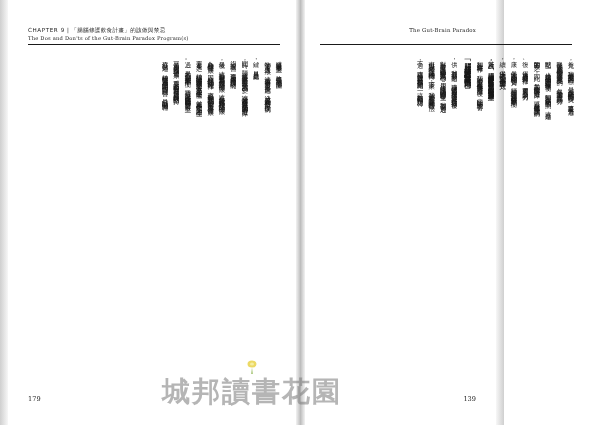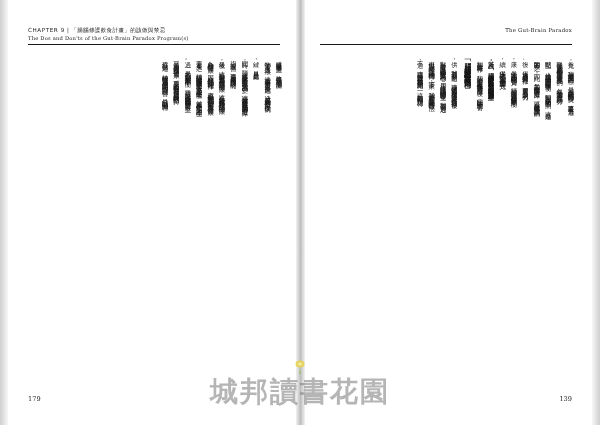--- a/index.html
+++ b/index.html
@@ -8,21 +8,21 @@
     background: #ffffff;
   }
   body {
     width: 600px;
     height: 425px;
     overflow: hidden;
     font-family: "DejaVu Sans", sans-serif;
   }
   #page {
     position: relative;
-    width: 600px;
+    width: 504px;
     height: 425px;
     background: #ffffff;
     box-sizing: border-box;
   }
   
   .page-edge-left, .page-edge-right {
     position: absolute;
     top: 0;
     width: 8px;
     height: 425px;

